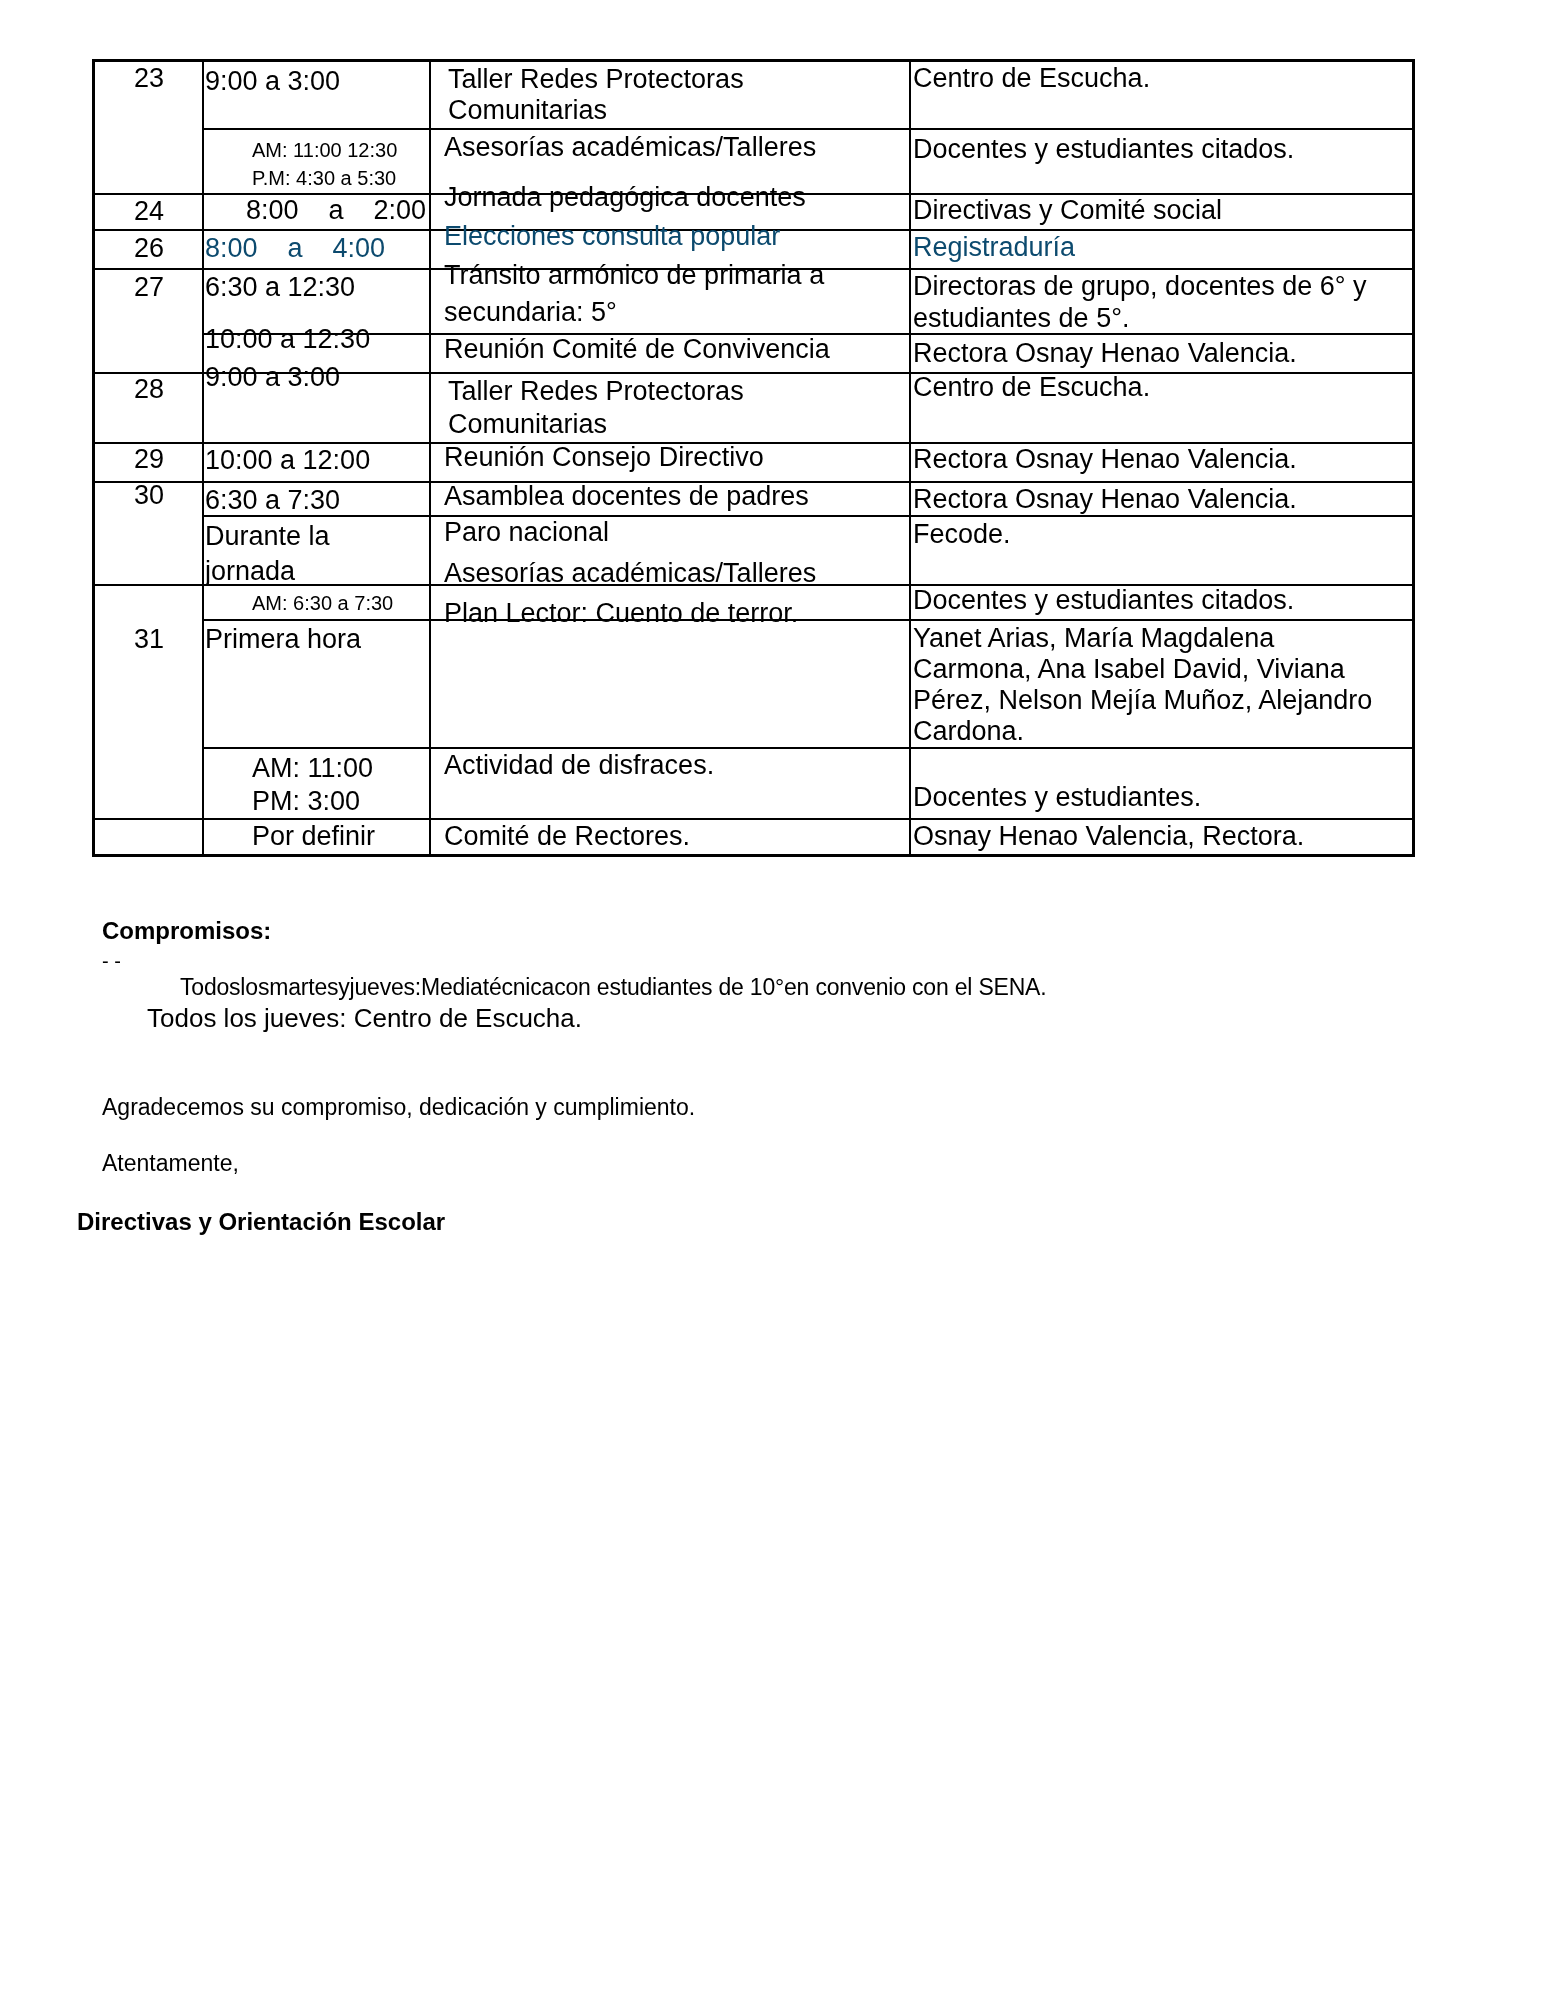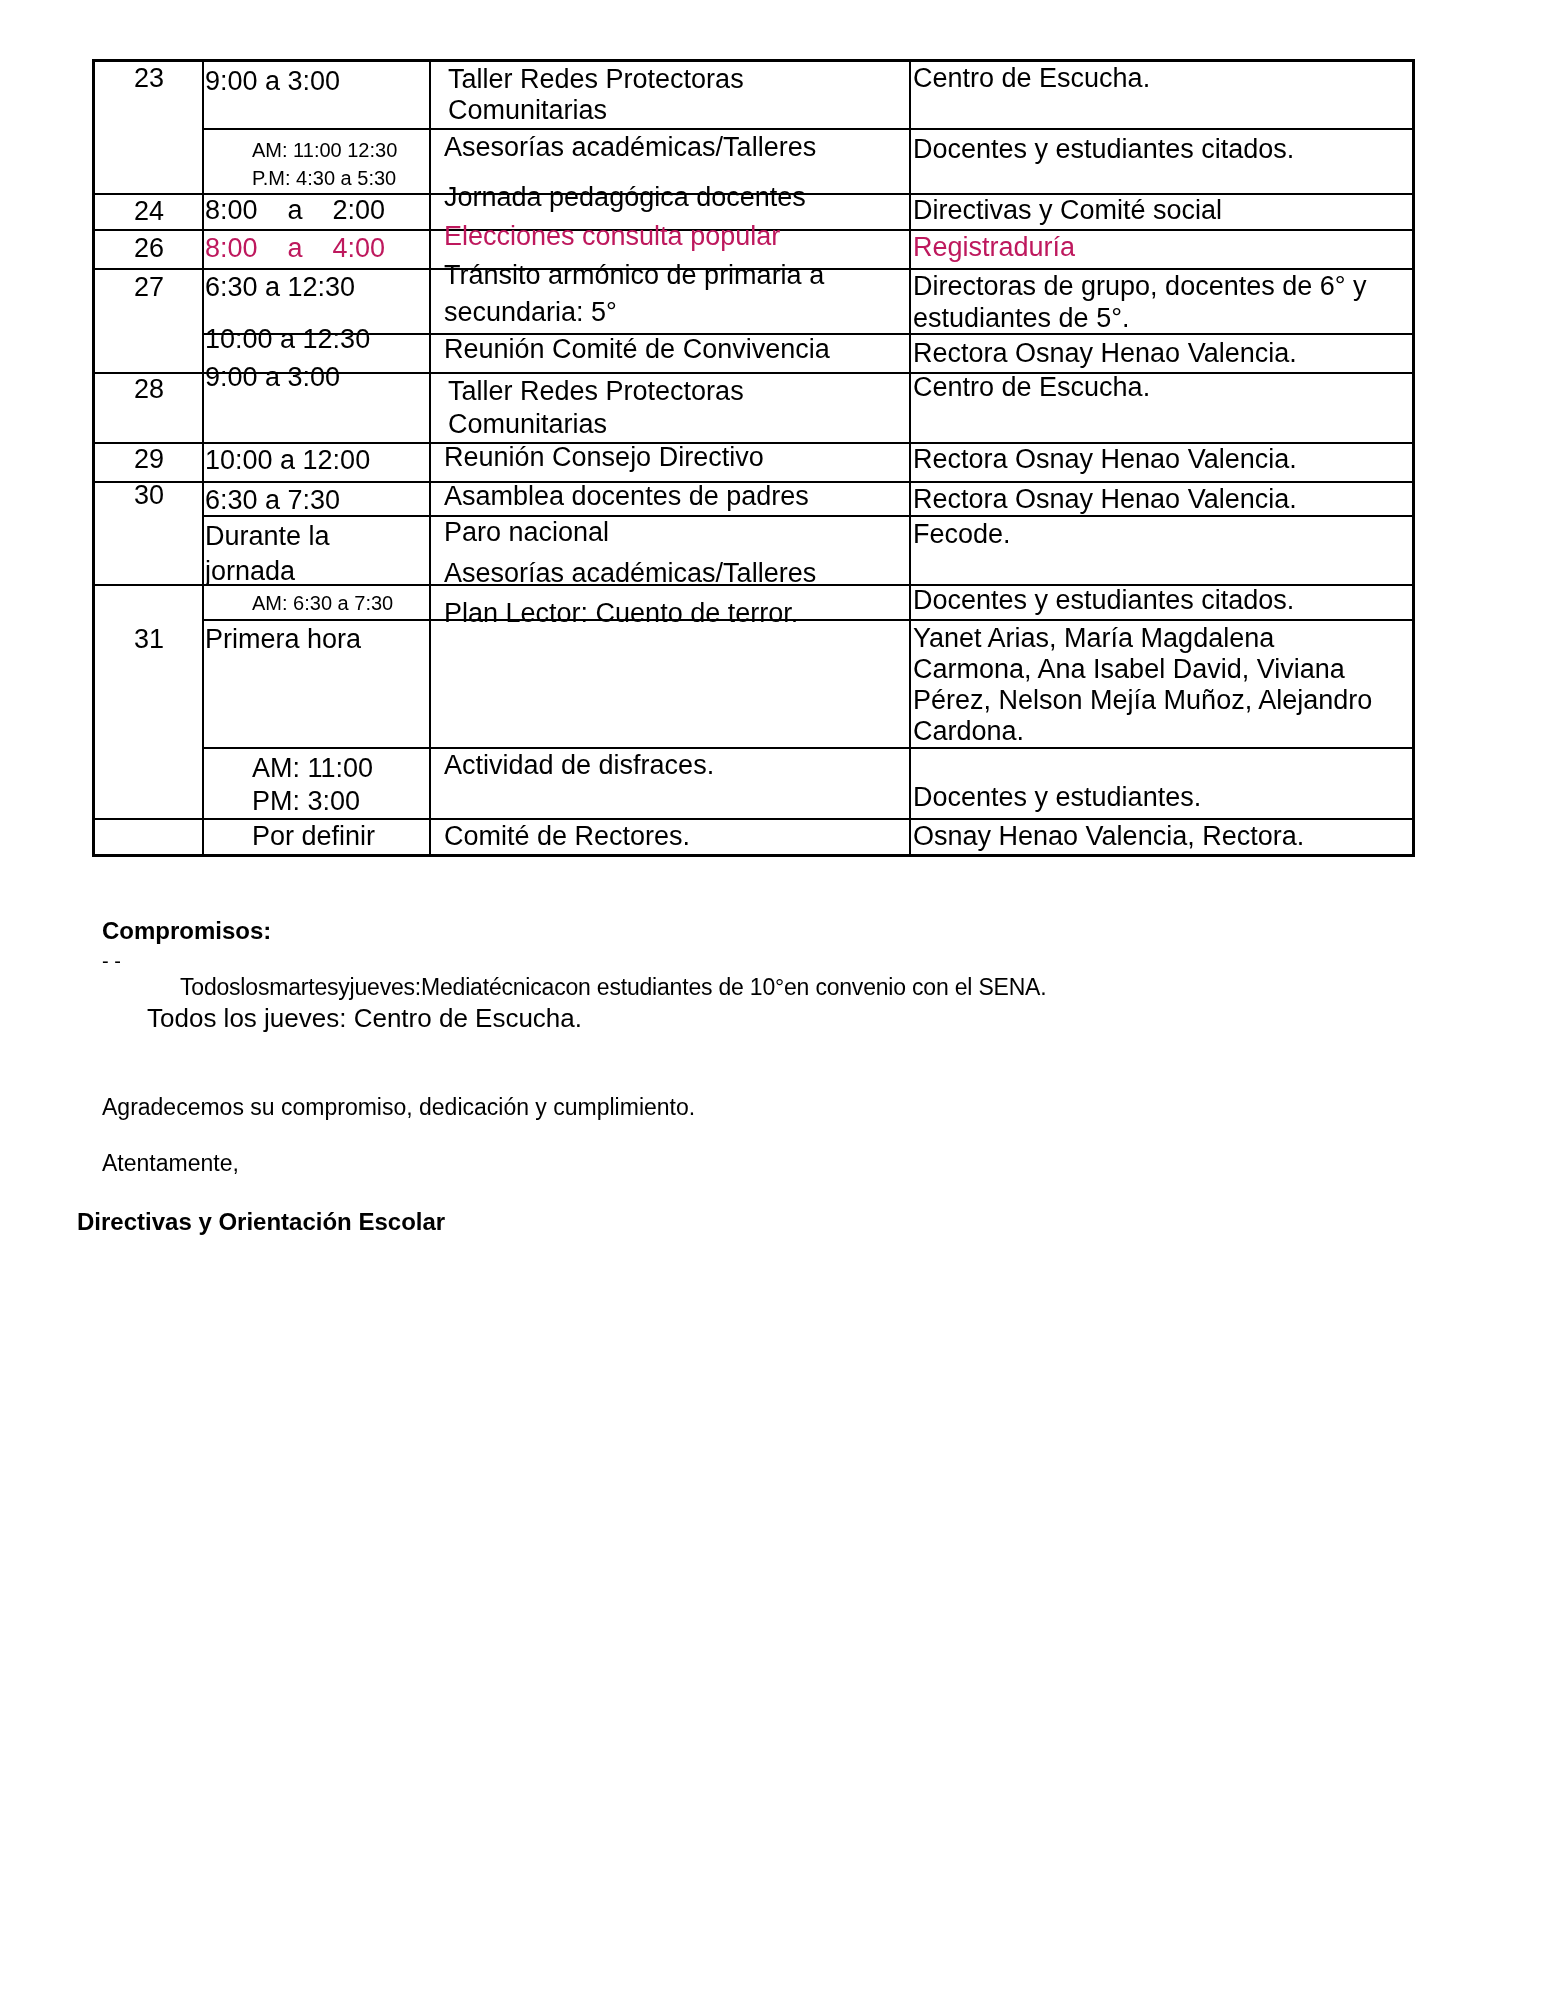--- a/index.html
+++ b/index.html
@@ -2,21 +2,21 @@
 <html><head>
 <meta charset="utf-8">
 <style>
   html, body { margin: 0; padding: 0; background: #ffffff; }
   body { width: 1545px; height: 2000px; position: relative; font-family: "Liberation Sans", sans-serif; color: #000; overflow: hidden; }
   .table { position: absolute; left: 92px; top: 59px; width: 1323px; height: 798px; border: 3px solid #000; box-sizing: border-box; }
   .hline { position: absolute; height: 2px; background: #000; }
   .vline { position: absolute; width: 2px; background: #000; }
   .t { position: absolute; white-space: nowrap; font-size: 27px; line-height: 31px; }
   .sm { font-size: 20px; line-height: 26px; }
-  .blue { color: #be185d; }
+  .blue { color: #0c4a6e; }
   .wrap { white-space: normal; }
   .day { text-align: center; width: 114px; }
   .foot { position: absolute; white-space: nowrap; }
 </style>
 </head>
 <body>
 
 <div class="table"></div>
 
 <div class="vline" style="left:202px; top:59px; height:798px;"></div>
@@ -42,21 +42,21 @@
 <div class="t" style="left:205px; top:66px;">9:00 a 3:00</div>
 <div class="t wrap" style="left:448px; top:64px; width:440px;">Taller Redes Protectoras Comunitarias</div>
 <div class="t" style="left:913px; top:63px;">Centro de Escucha.</div>
 
 <div class="t sm" style="left:252px; top:137px;">AM: 11:00 12:30</div>
 <div class="t sm" style="left:252px; top:165px;">P.M: 4:30 a 5:30</div>
 <div class="t" style="left:444px; top:132px;">Asesorías académicas/Talleres</div>
 <div class="t" style="left:913px; top:134px;">Docentes y estudiantes citados.</div>
 
 <div class="t day" style="left:92px; top:196px;">24</div>
-<div class="t" style="left:205px; top:195px; white-space:pre;">8:00    a    2:00</div>
+<div class="t" style="left:205px; top:195px; white-space:pre;padding-left:41px;">8:00    a    2:00</div>
 <div class="t" style="left:444px; top:182px;">Jornada pedagógica docentes</div>
 <div class="t" style="left:913px; top:195px;">Directivas y Comité social</div>
 
 <div class="t day" style="left:92px; top:233px;">26</div>
 <div class="t blue" style="left:205px; top:233px; white-space:pre;">8:00    a    4:00</div>
 <div class="t blue" style="left:444px; top:221px;">Elecciones consulta popular</div>
 <div class="t blue" style="left:913px; top:232px;">Registraduría</div>
 
 <div class="t day" style="left:92px; top:272px;">27</div>
 <div class="t" style="left:205px; top:272px;">6:30 a 12:30</div>

